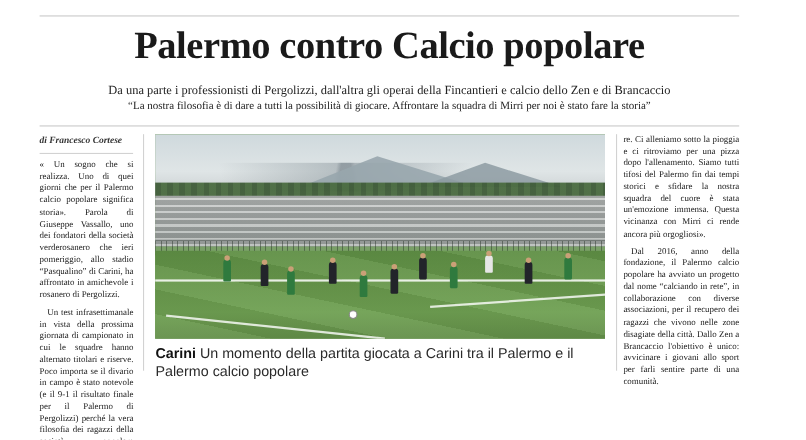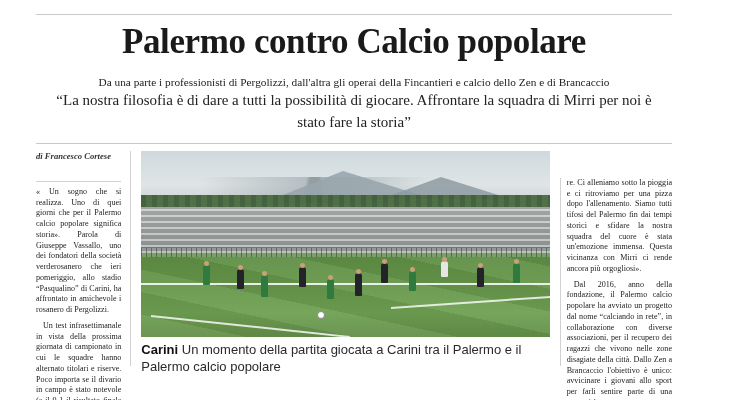--- a/index.html
+++ b/index.html
@@ -47,21 +47,21 @@
     margin: 12px auto 0 auto;
     width: 614px;
     text-align: center;
     font-family: "Liberation Serif", serif;
     font-size: 11.3px;
     line-height: 1.45;
     color: #222;
   }
   .subdeck .quote {
     display: block;
-    font-size: 15px;
+    font-size: 10px;
   }
   .rule-mid {
     margin: 9px 0 0 0;
     height: 1px;
     background: #c9c9c9;
   }
   .content {
     display: flex;
     margin-top: 7px;
     height: 215px;
@@ -74,21 +74,21 @@
     padding-right: 9px;
     border-right: 1px solid #d2d2d2;
   }
   .byline {
     font-family: "Liberation Serif", serif;
     font-style: italic;
     font-weight: bold;
     font-size: 8.6px;
     color: #333;
     margin: 0 0 5px 0;
-    padding-bottom: 20px;
+    padding-bottom: 7px;
     border-bottom: 1px solid #d2d2d2;
   }
   .body-text p {
     margin: 0 0 5px 0;
     font-family: "Liberation Serif", serif;
     font-size: 8.1px;
     line-height: 1.33;
     text-align: justify;
     color: #1c1c1c;
     hyphens: auto;
@@ -234,21 +234,20 @@
     color: #2a2a2a;
   }
   .caption .cap-label {
     font-weight: bold;
     color: #111;
   }
   .col-right {
     width: 123px;
     padding-left: 6px;
     border-left: 1px solid #d2d2d2;
-    margin-top: 27px;
   }
   .col-right .body-text p {
     font-size: 8.1px;
   }
 </style>
 </head>
 <body>
 
 <div class="page">
 

